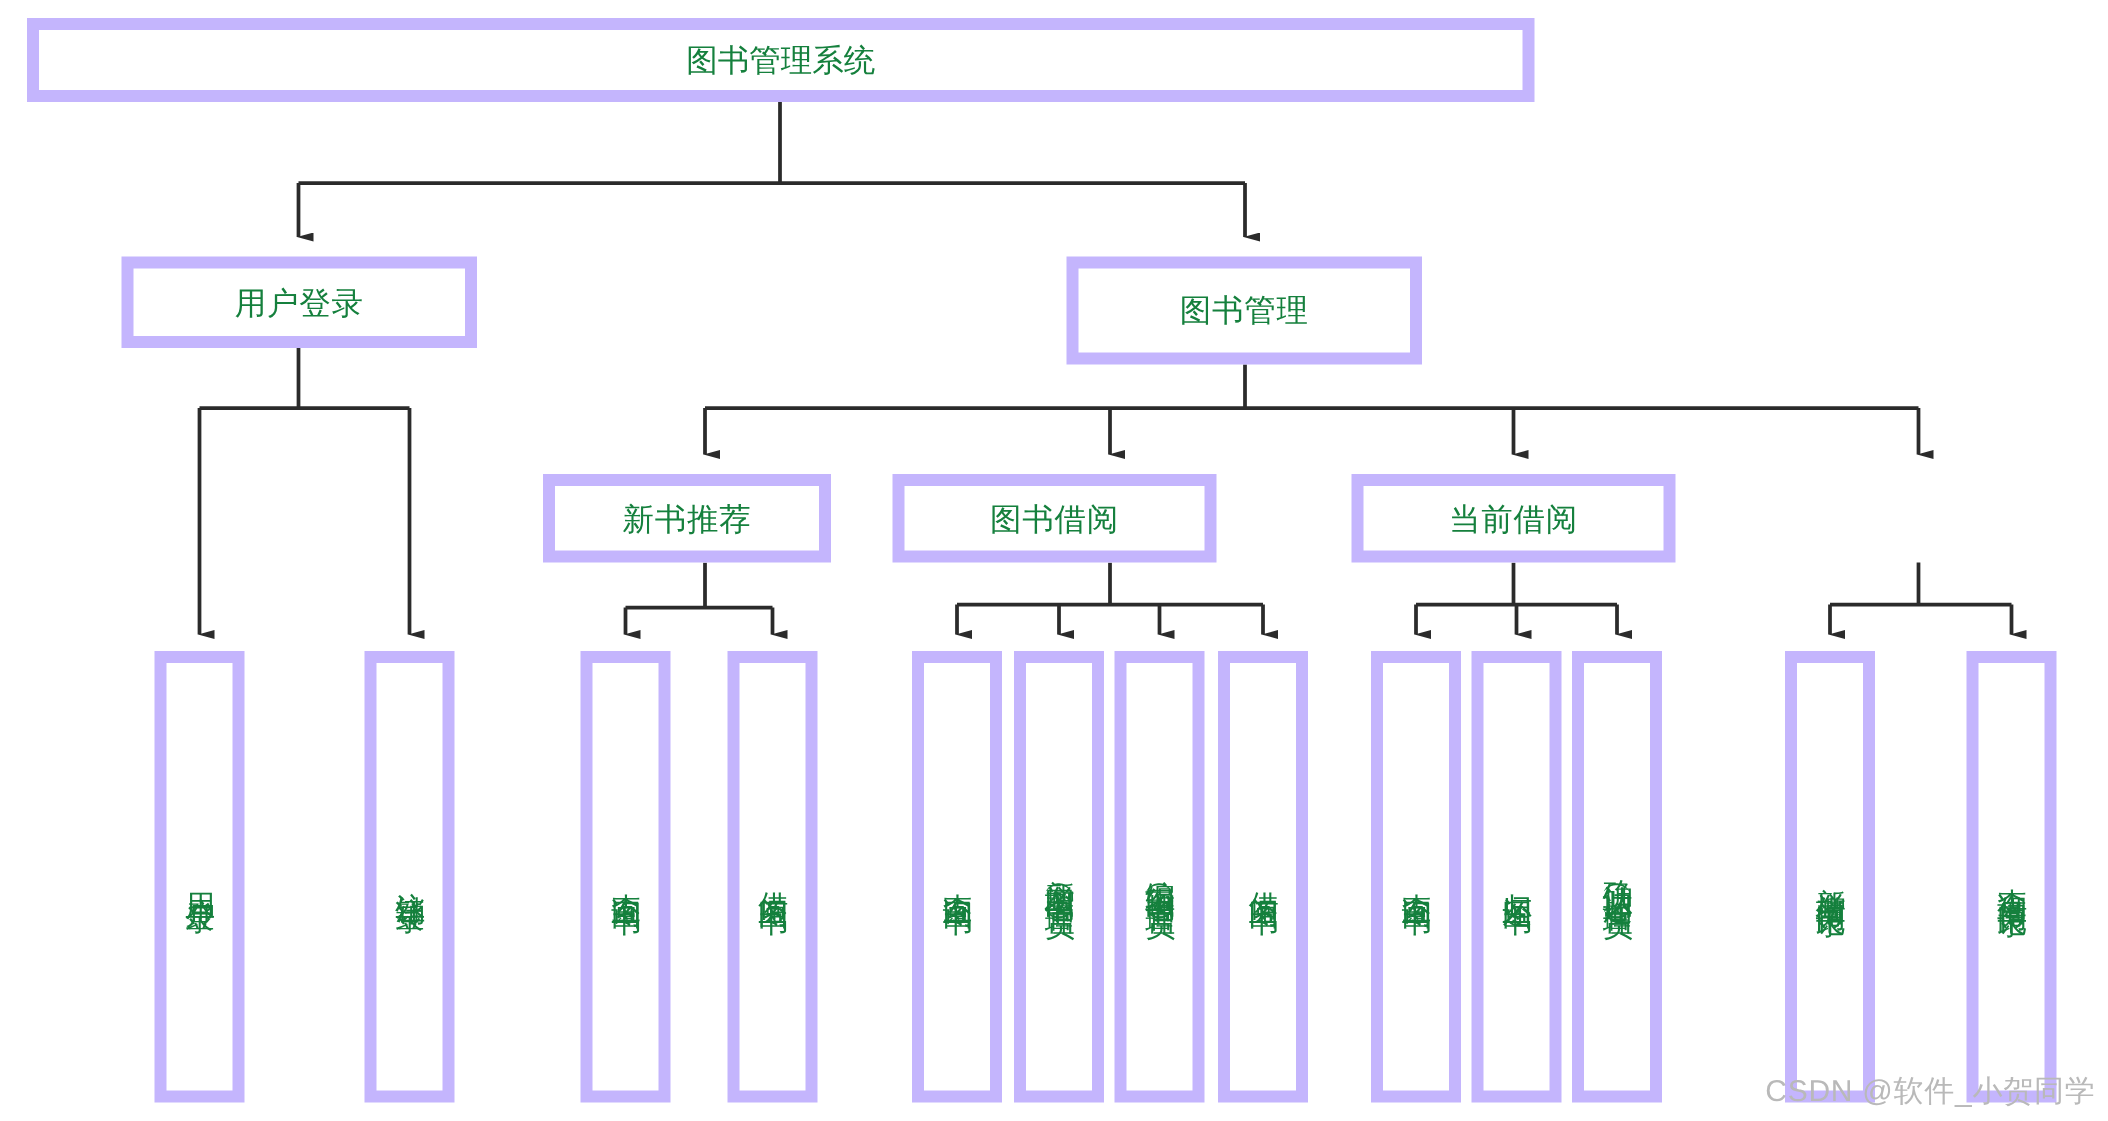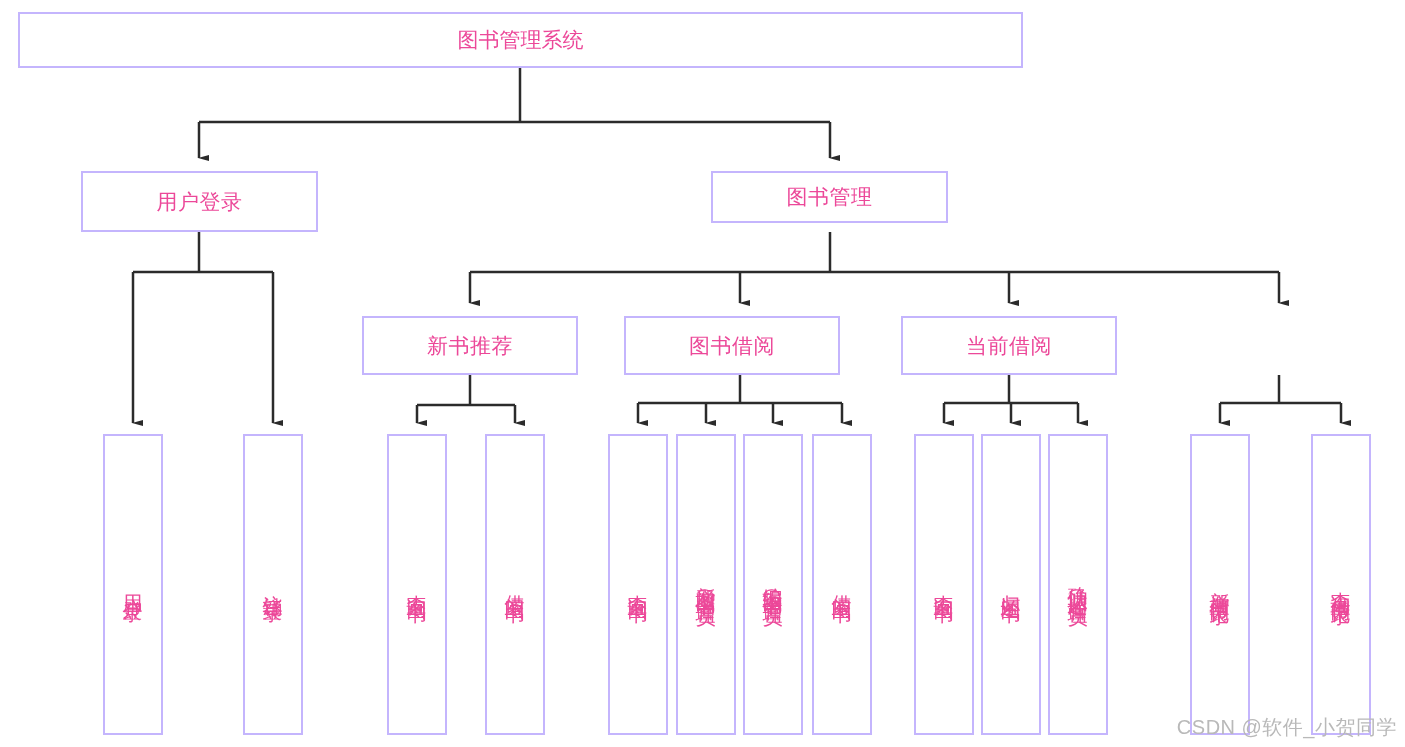--- a/index.html
+++ b/index.html
@@ -21,25 +21,25 @@
     position: absolute;
     left: 0;
     top: 0;
     width: 1405px;
     height: 747px;
   }
   .node {
     position: absolute;
     box-sizing: border-box;
     background: #ffffff;
-    border: 2px solid #c4b5fd;
+    border: 8px solid #c4b5fd;
     display: flex;
     align-items: center;
     justify-content: center;
-    color: #ec4899;
+    color: #15803d;
   }
   .node-h {
     font-size: 21px;
     letter-spacing: 0.5px;
   }
   .node-root {
     font-size: 21px;
   }
   .node-v {
     writing-mode: vertical-rl;
@@ -124,28 +124,28 @@
     </g>
   </svg>
 
   <div class="node node-root" style="left:18px; top:12px; width:1005px; height:56px;">
     <span>图书管理系统</span>
   </div>
 
   <div class="node node-h" style="left:81px; top:171px; width:237px; height:61px;">
     <span>用户登录</span>
   </div>
-  <div class="node node-h" style="left:711px; top:171px; width:237px; height:52px;justify-content:center;">
+  <div class="node node-h" style="left:711px; top:171px; width:237px; height:72px;justify-content:center;">
     <span>图书管理</span>
   </div>
 
-  <div class="node node-h" style="left:362px; top:316px; width:216px; height:59px;">
+  <div class="node node-h" style="left:362px; top:316px; width:192px; height:59px;">
     <span>新书推荐</span>
   </div>
-  <div class="node node-h" style="left:624px; top:316px; width:216px; height:59px;align-items:center;">
+  <div class="node node-h" style="left:595px; top:316px; width:216px; height:59px;align-items:center;">
     <span>图书借阅</span>
   </div>
   <div class="node node-h" style="left:901px; top:316px; width:216px; height:59px;">
     <span>当前借阅</span>
   </div>
 
   <div class="node node-v" style="left:103px; top:434px; width:60px; height:301px;">
     <span class="vlabel">用户登录</span>
   </div>
   <div class="node node-v" style="left:243px; top:434px; width:60px; height:301px;">

